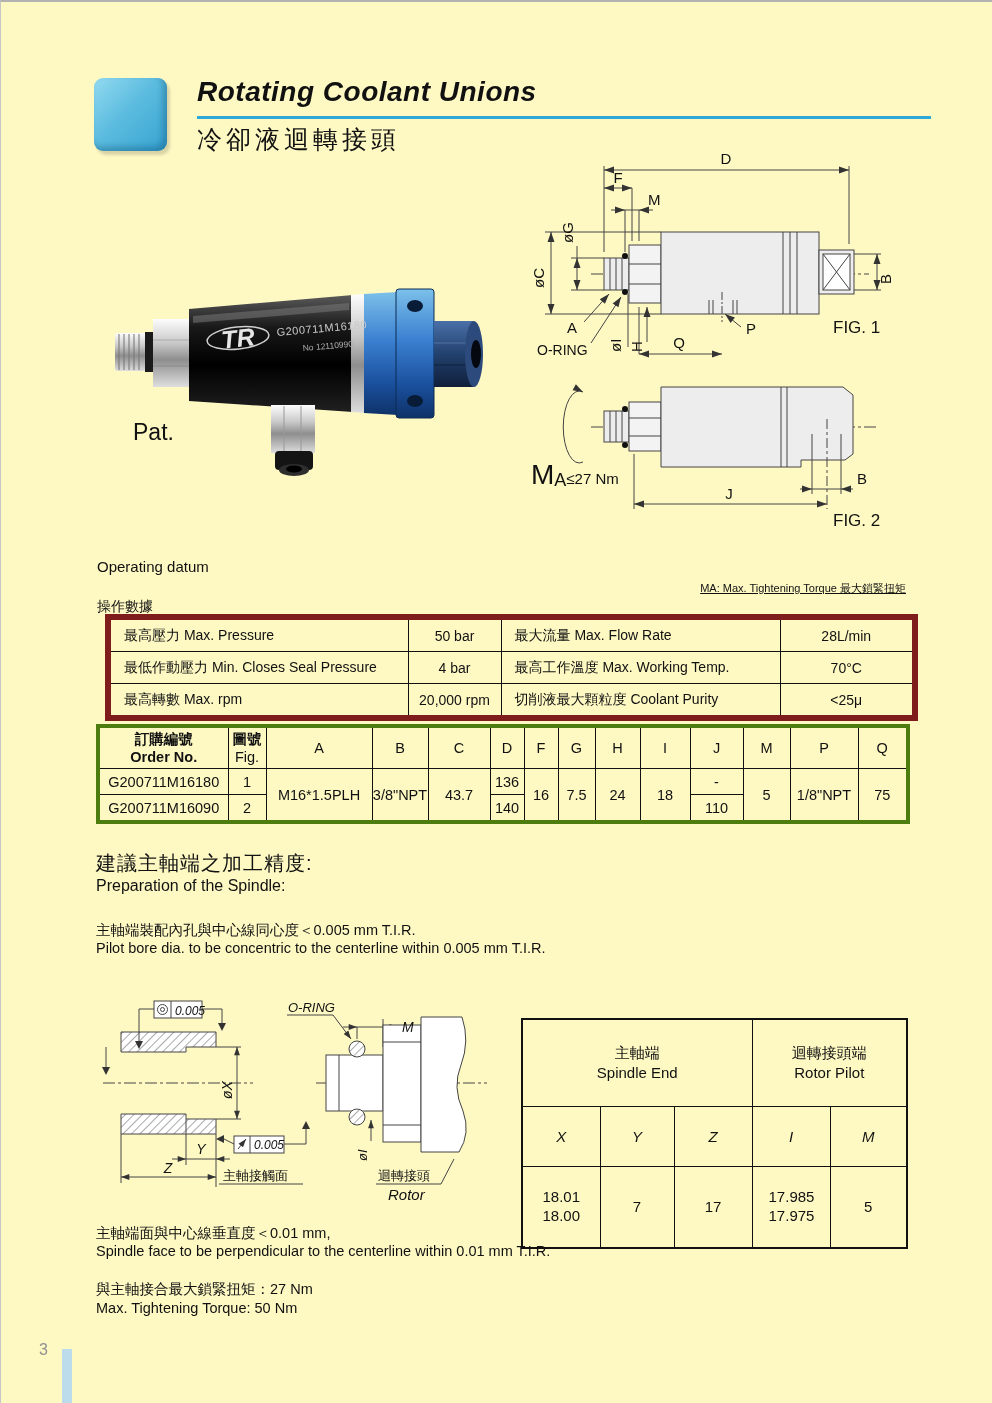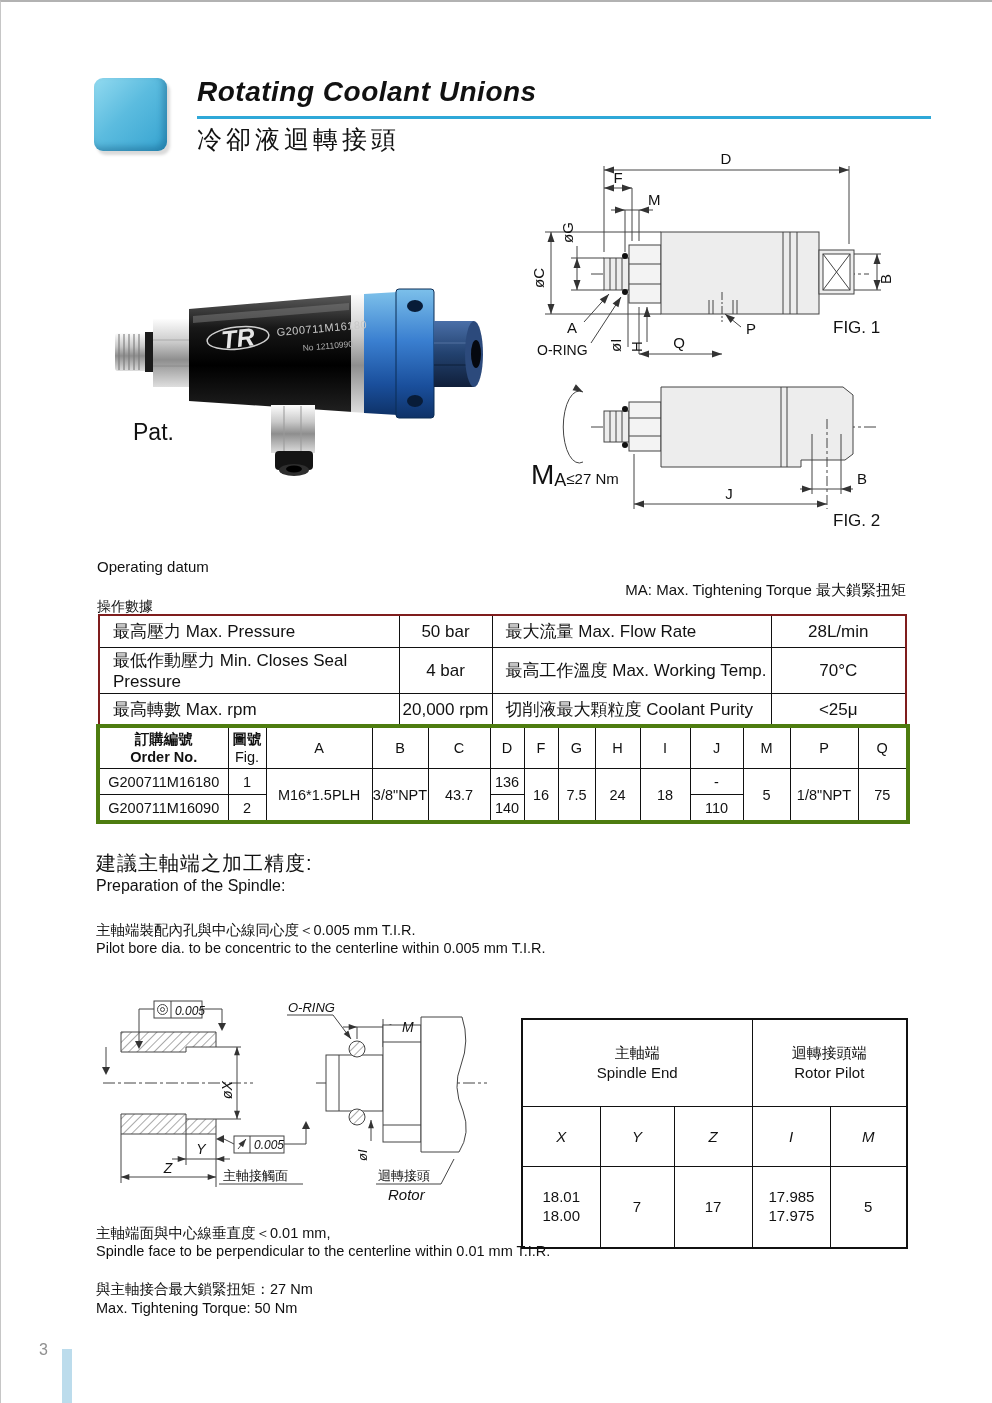--- a/index.html
+++ b/index.html
@@ -1,33 +1,33 @@
 <!DOCTYPE html>
 <html><head>
 <meta charset="utf-8">
 <style>
   html,body{margin:0;padding:0;background:#e9e9e9;}
-  .page{position:relative;width:992px;height:1403px;background:#ffffff;margin:0 auto;
+  .page{position:relative;width:992px;height:1403px;background:#fef9c3;margin:0 auto;
         font-family:"Liberation Sans",sans-serif;color:#111;overflow:hidden;
         border-top:2px solid #b2b2b2;border-left:1px solid #c6c6c6;box-sizing:border-box;}
   .abs{position:absolute;}
   
   .logo-sq{left:93px;top:76px;width:73px;height:73px;border-radius:9px;
      background:linear-gradient(135deg,#92daf0 0%,#5cbcdf 45%,#35a3d0 100%);
      box-shadow:inset -4px -4px 6px rgba(10,70,110,.35), 3px 4px 3px rgba(0,0,0,.15);}
   .title{left:196px;top:74px;font-size:28px;font-weight:bold;font-style:italic;letter-spacing:.5px;}
   .rule{left:196px;top:114px;width:734px;height:3px;background:#2fa8d8;}
   .subtitle{left:196px;top:121px;font-size:25px;letter-spacing:4px;}
   
   .op-h-en{left:96px;top:556px;font-size:15px;font-weight:normal;}
   .op-h-zh{left:96px;top:596px;font-size:14px;}
-  .ma-note{left:500px;top:579px;width:405px;font-size:15px;text-align:right;}
+  .ma-note{left:500px;top:579px;width:405px;font-size:11px;text-align:right;text-decoration:underline;}
   
   table{border-collapse:collapse;table-layout:fixed;}
-  .op-t{left:97px;top:612px;width:807px;font-size:17px;border:2px solid #7f1d1d;}
+  .op-t{left:104px;top:612px;width:807px;font-size:14px;border:6px solid #7f1d1d;}
   .op-t td{border:1px solid #111;height:29px;vertical-align:middle;}
   .op-t td.lab{text-align:left;padding-left:13px;}
   .op-t td.val{text-align:center;margin-top:48px;}
   
   .ord-t{left:95px;top:722px;width:810px;font-size:14.5px;border:4px solid #4d7c0f;text-align:center;}
   .ord-t th,.ord-t td{border:1px solid #111;vertical-align:middle;font-weight:normal;padding:0;}
   .ord-t tr.hrow th{height:40px;line-height:1.25;}
   .ord-t tr.drow td{height:25px;}
   .b{font-weight:bold;}
   

